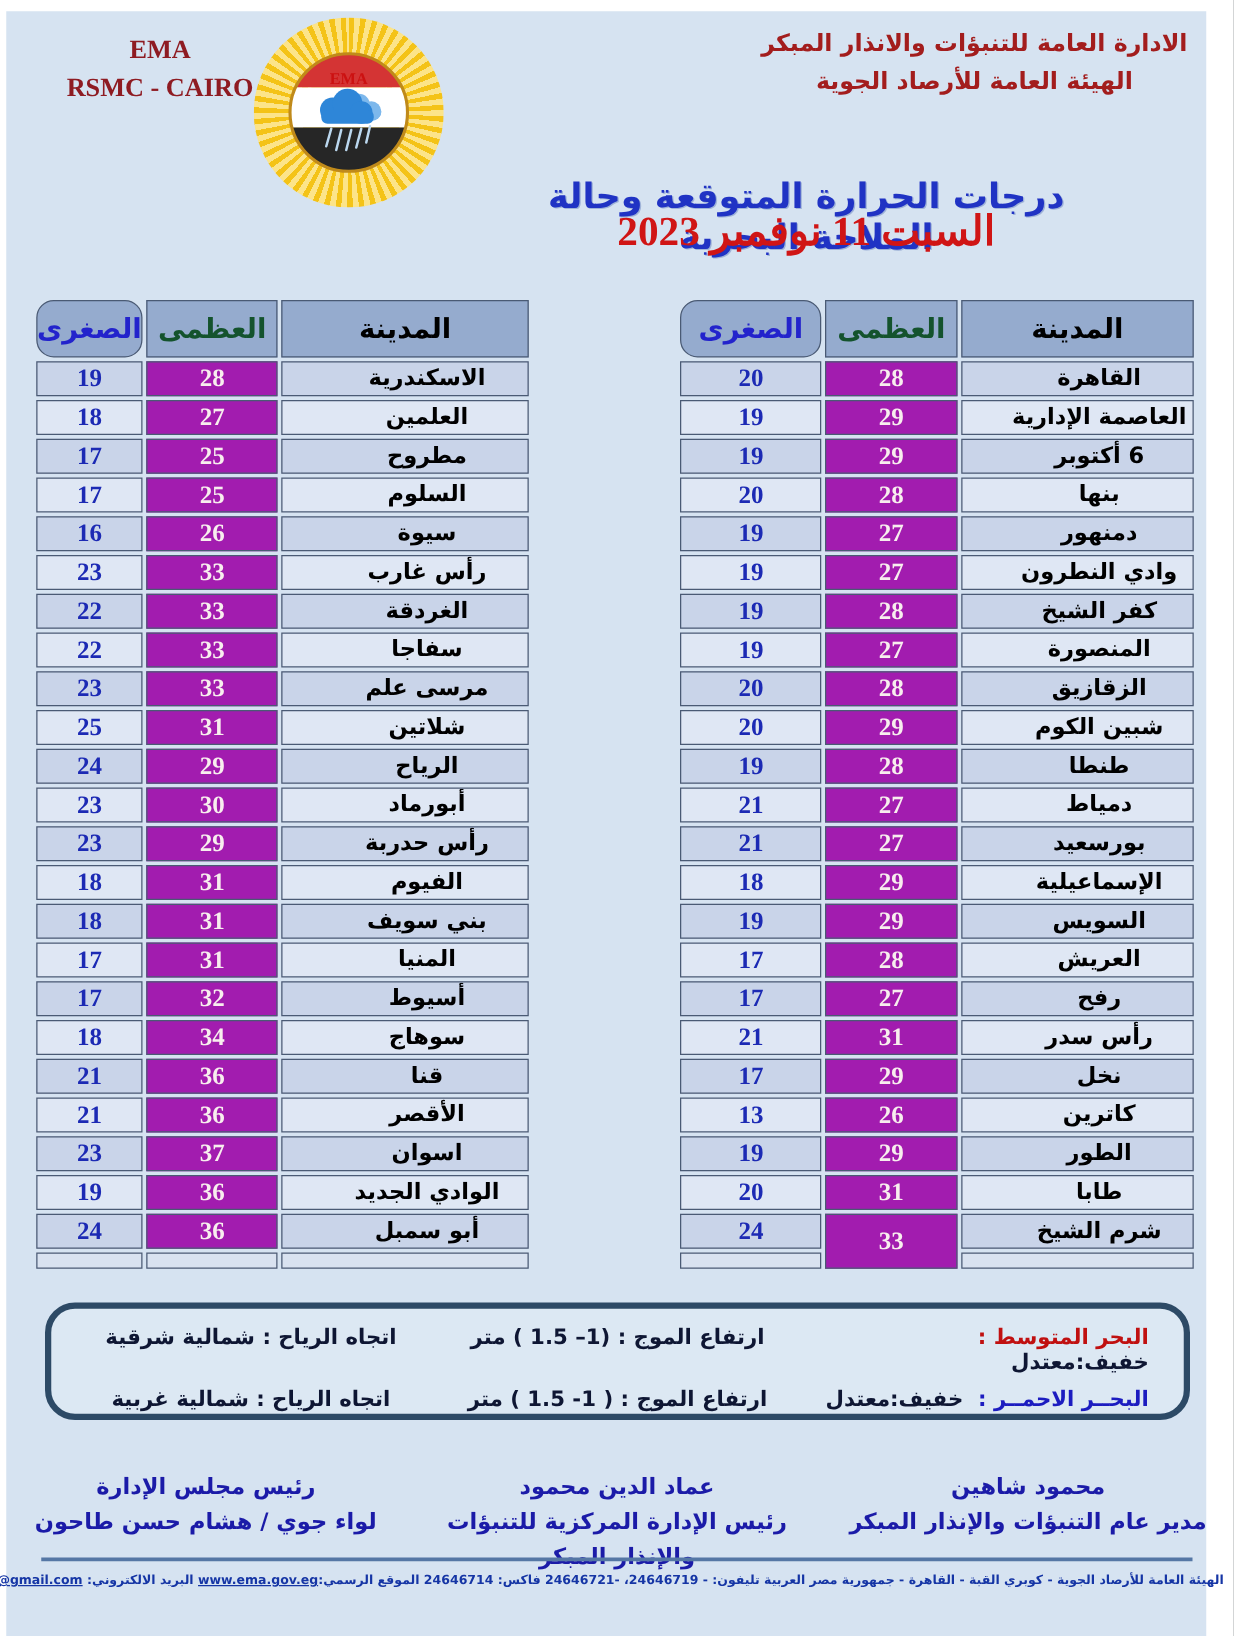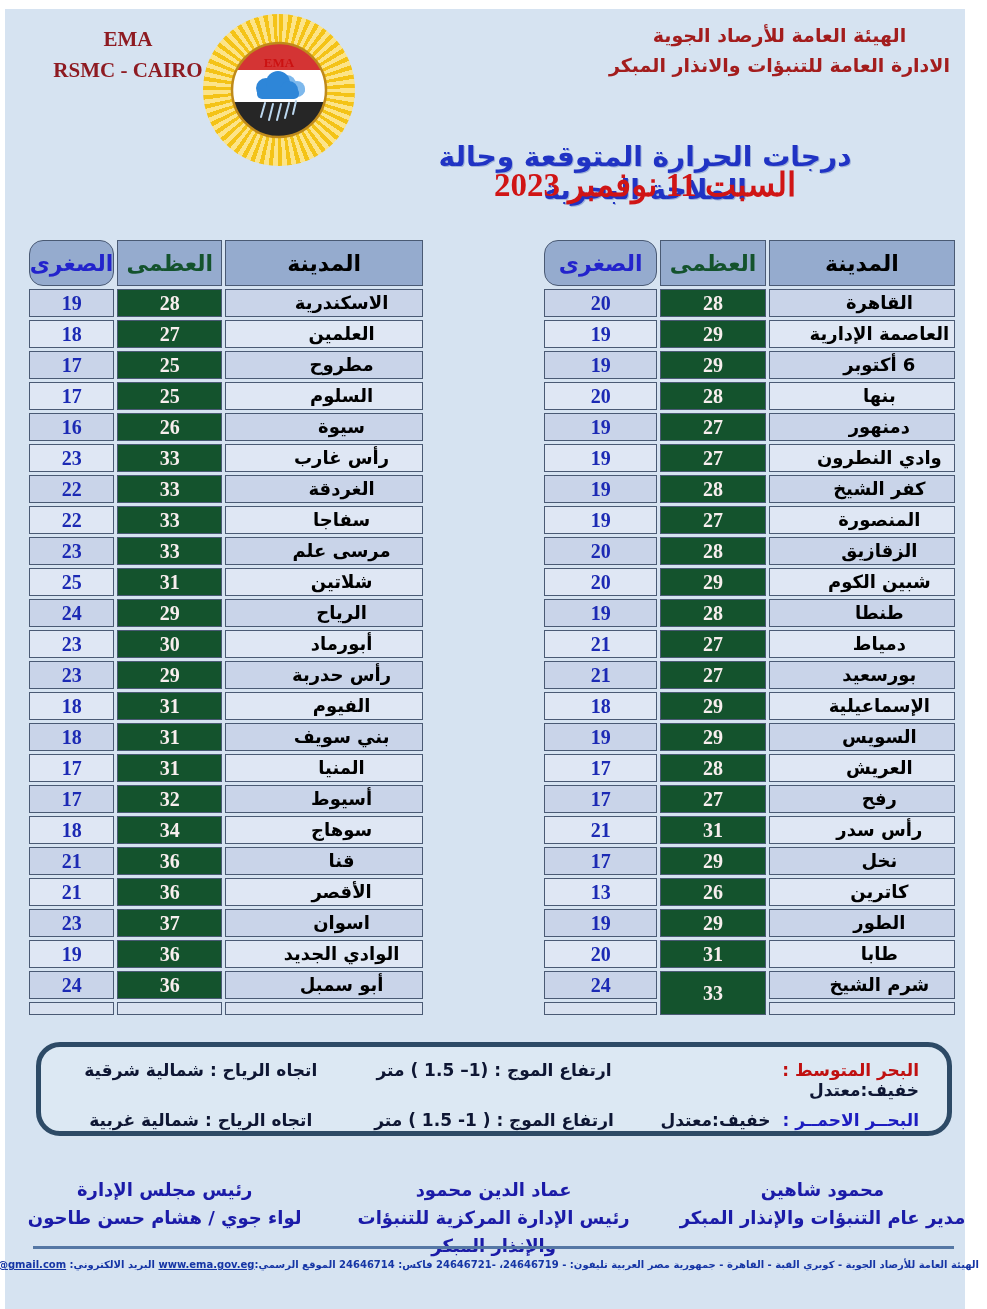--- a/index.html
+++ b/index.html
@@ -54,21 +54,21 @@
   }
   table.temps th {
     background:#95abce; height:46px; font-size:22px; font-weight:bold;
   }
   th.h-city { color:#000000; }
   th.h-max  { color:#14532d; }
   th.h-min  { color:#2323cc;border-radius:14px; }
   table.temps td { height:26px; line-height:26px; }
   td.city { font-size:18px; font-weight:bold; color:#000;padding-left:35px; }
   td.max  {
-    background:#14532d; color:#f8eeee; font-weight:bold; font-size:20px;
+    background:#a21caf; color:#f8eeee; font-weight:bold; font-size:20px;
     font-family:"Liberation Serif","DejaVu Serif",serif;
   }
   td.min  {
     color:#1c2ab4; font-weight:bold; font-size:20px;
     font-family:"Liberation Serif","DejaVu Serif",serif;
   }
   tr.odd  td.city, tr.odd  td.min  { background:#c9d4e9; }
   tr.even td.city, tr.even td.min  { background:#dfe7f4; }
   tr.strip td { height:13px; background:#d9e2f0; }
   
@@ -143,22 +143,22 @@
             <line x1="60" y1="63" x2="56" y2="78"></line>
           <line x1="67" y1="61" x2="64" y2="74"></line>
         </g>
       </g>
       <circle cx="50" cy="50" r="47" fill="none" stroke="#c08a1a" stroke-width="2.5"></circle>
       <text x="50" y="27" fill="#cc1111" font-weight="bold" font-size="13" text-anchor="middle" font-family="Liberation Serif, DejaVu Serif, serif">EMA</text>
     </svg>
   </div>
 
   <div class="agency-block" dir="rtl">
+    <div>الادارة العامة للتنبؤات والانذار المبكر</div>
     <div>الهيئة العامة للأرصاد الجوية</div>
-    <div>الادارة العامة للتنبؤات والانذار المبكر</div>
   </div>
 
   <div class="main-title" dir="rtl">درجات الحرارة المتوقعة وحالة الملاحة البحرية</div>
   <div class="main-date" dir="rtl">السبت 11 نوفمبر 2023</div>
 
   <table class="temps t-right" dir="rtl">
     <colgroup>
         <col style="width:46%">
         <col style="width:26%">
         <col style="width:28%">

